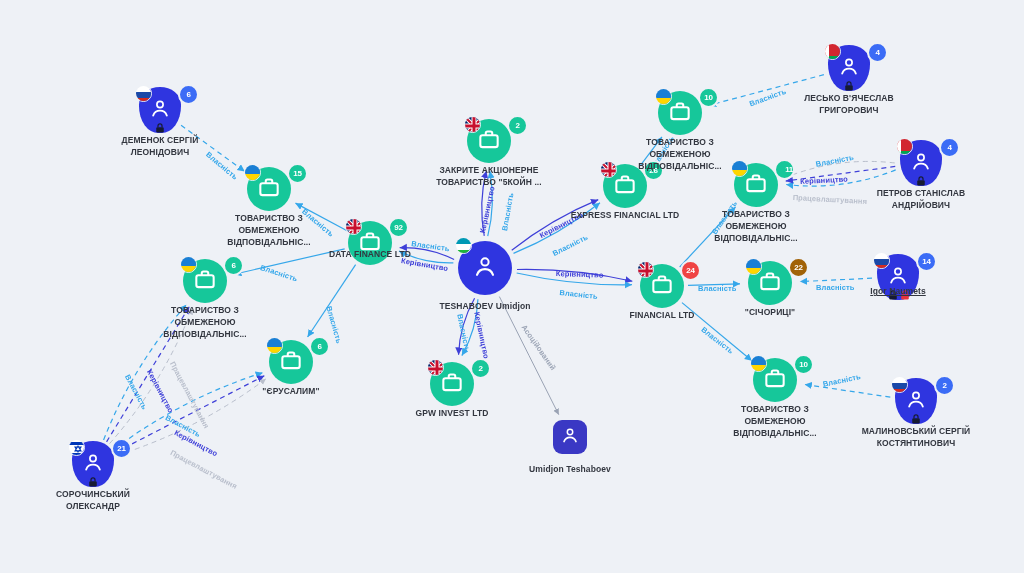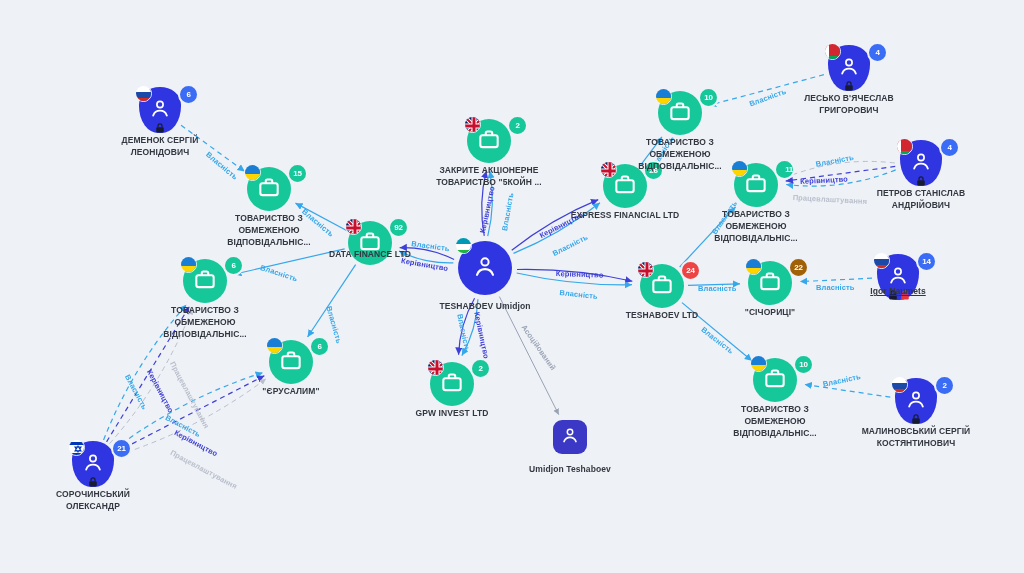--- a/index.html
+++ b/index.html
@@ -453,21 +453,21 @@
   </svg></span>
         </div>
         <span class="flag" style="left: -25px; top: -25px;"><svg viewBox="0 0 18 18" width="18" height="18">
             <rect width="18" height="18" fill="#012169"></rect>
             <path d="M0,0 L18,18 M18,0 L0,18" stroke="#fff" stroke-width="4"></path>
             <path d="M0,0 L18,18 M18,0 L0,18" stroke="#c8102e" stroke-width="2"></path>
             <path d="M9,0 V18 M0,9 H18" stroke="#fff" stroke-width="5"></path>
             <path d="M9,0 V18 M0,9 H18" stroke="#c8102e" stroke-width="3"></path>
           </svg></span>
         <span class="badge" style="background: #ef4444; left: 18px; top: -26px;">24</span>
-        <div class="node-label narrow" style="color: rgb(51, 55, 64); top: 23px;">TESHABOEV LTD</div>
+        <div class="node-label narrow" style="color: rgb(51, 55, 64); top: 23px;">FINANCIAL LTD</div>
       </div>
       <div class="node" style="left: 770px; top: 283px;">
         <div class="node-body shape-company" style="background: rgb(22, 199, 154);">
           <span class="glyph"><svg width="26" height="26" viewBox="0 0 24 24">
     <rect x="4" y="8.5" width="16" height="11" rx="2" fill="none" stroke="#fff" stroke-width="1.9"></rect>
     <path d="M9,8.5 V6.6 a1.6,1.6 0 0 1 1.6,-1.6 h2.8 A1.6,1.6 0 0 1 15,6.6 V8.5" fill="none" stroke="#fff" stroke-width="1.9"></path>
   </svg></span>
         </div>
         <span class="flag" style="left: -25px; top: -25px;"><svg viewBox="0 0 18 18" width="18" height="18">
             <rect width="18" height="9" fill="#1a7fd4"></rect>

